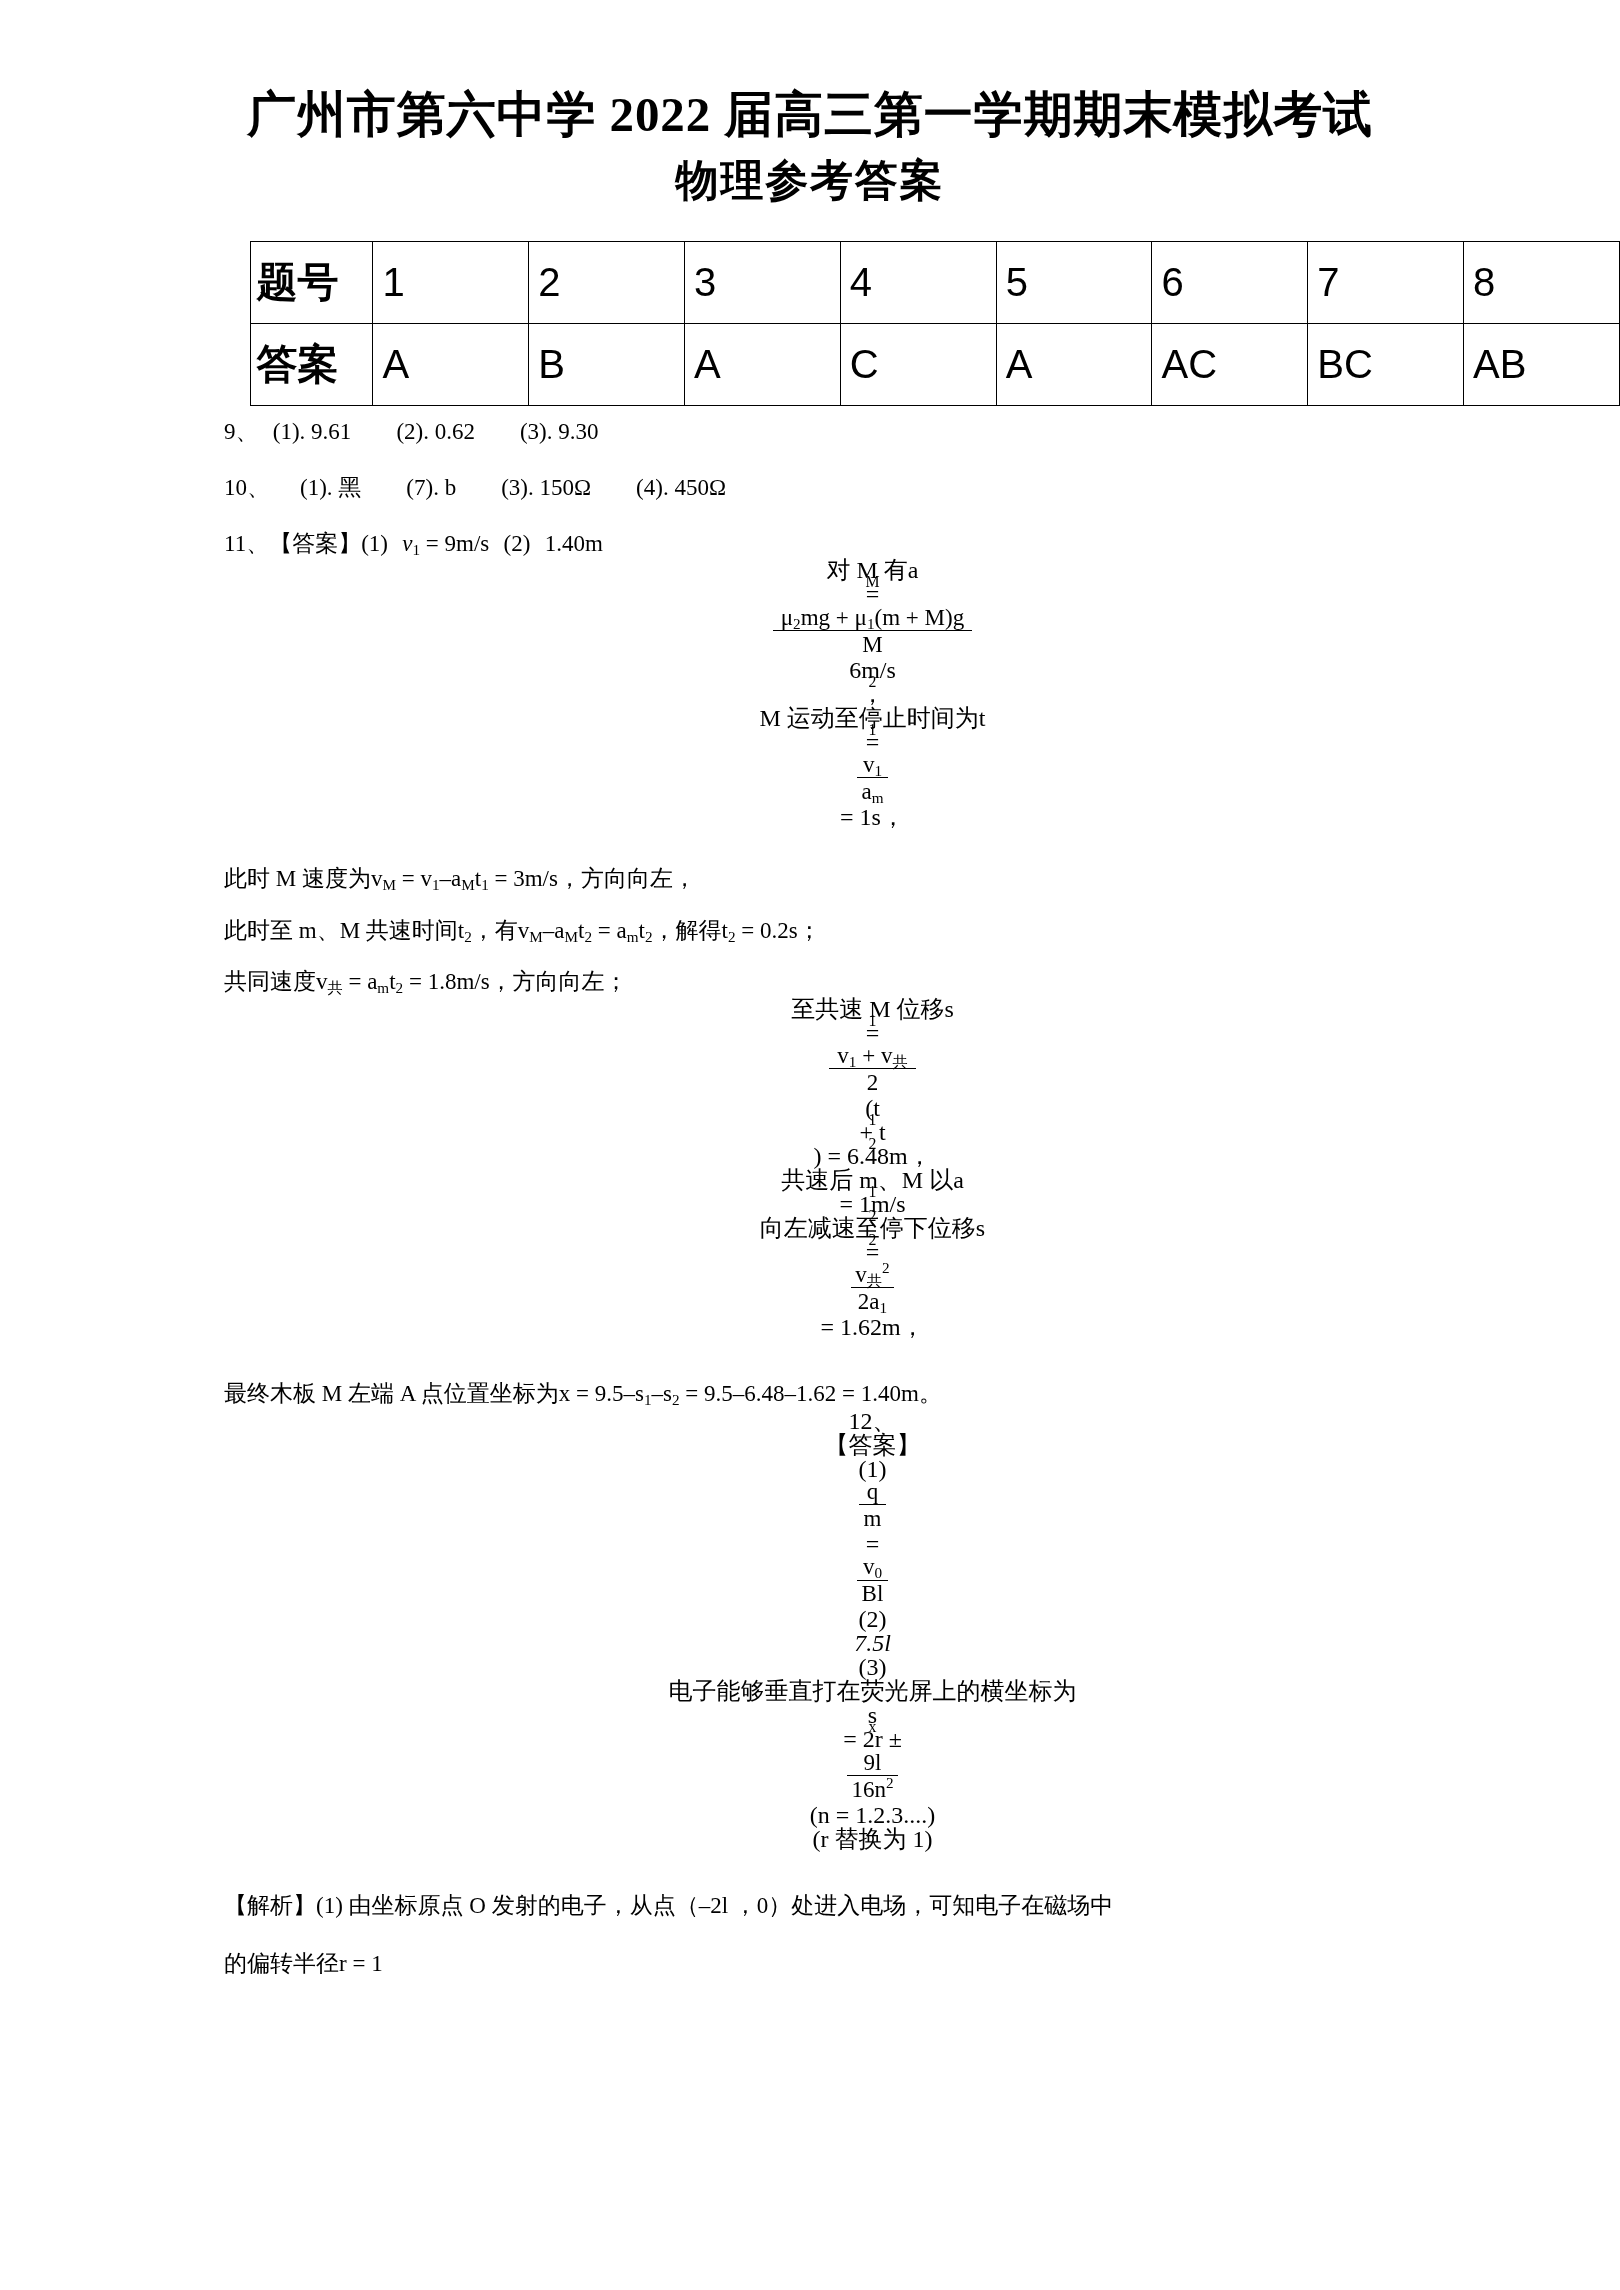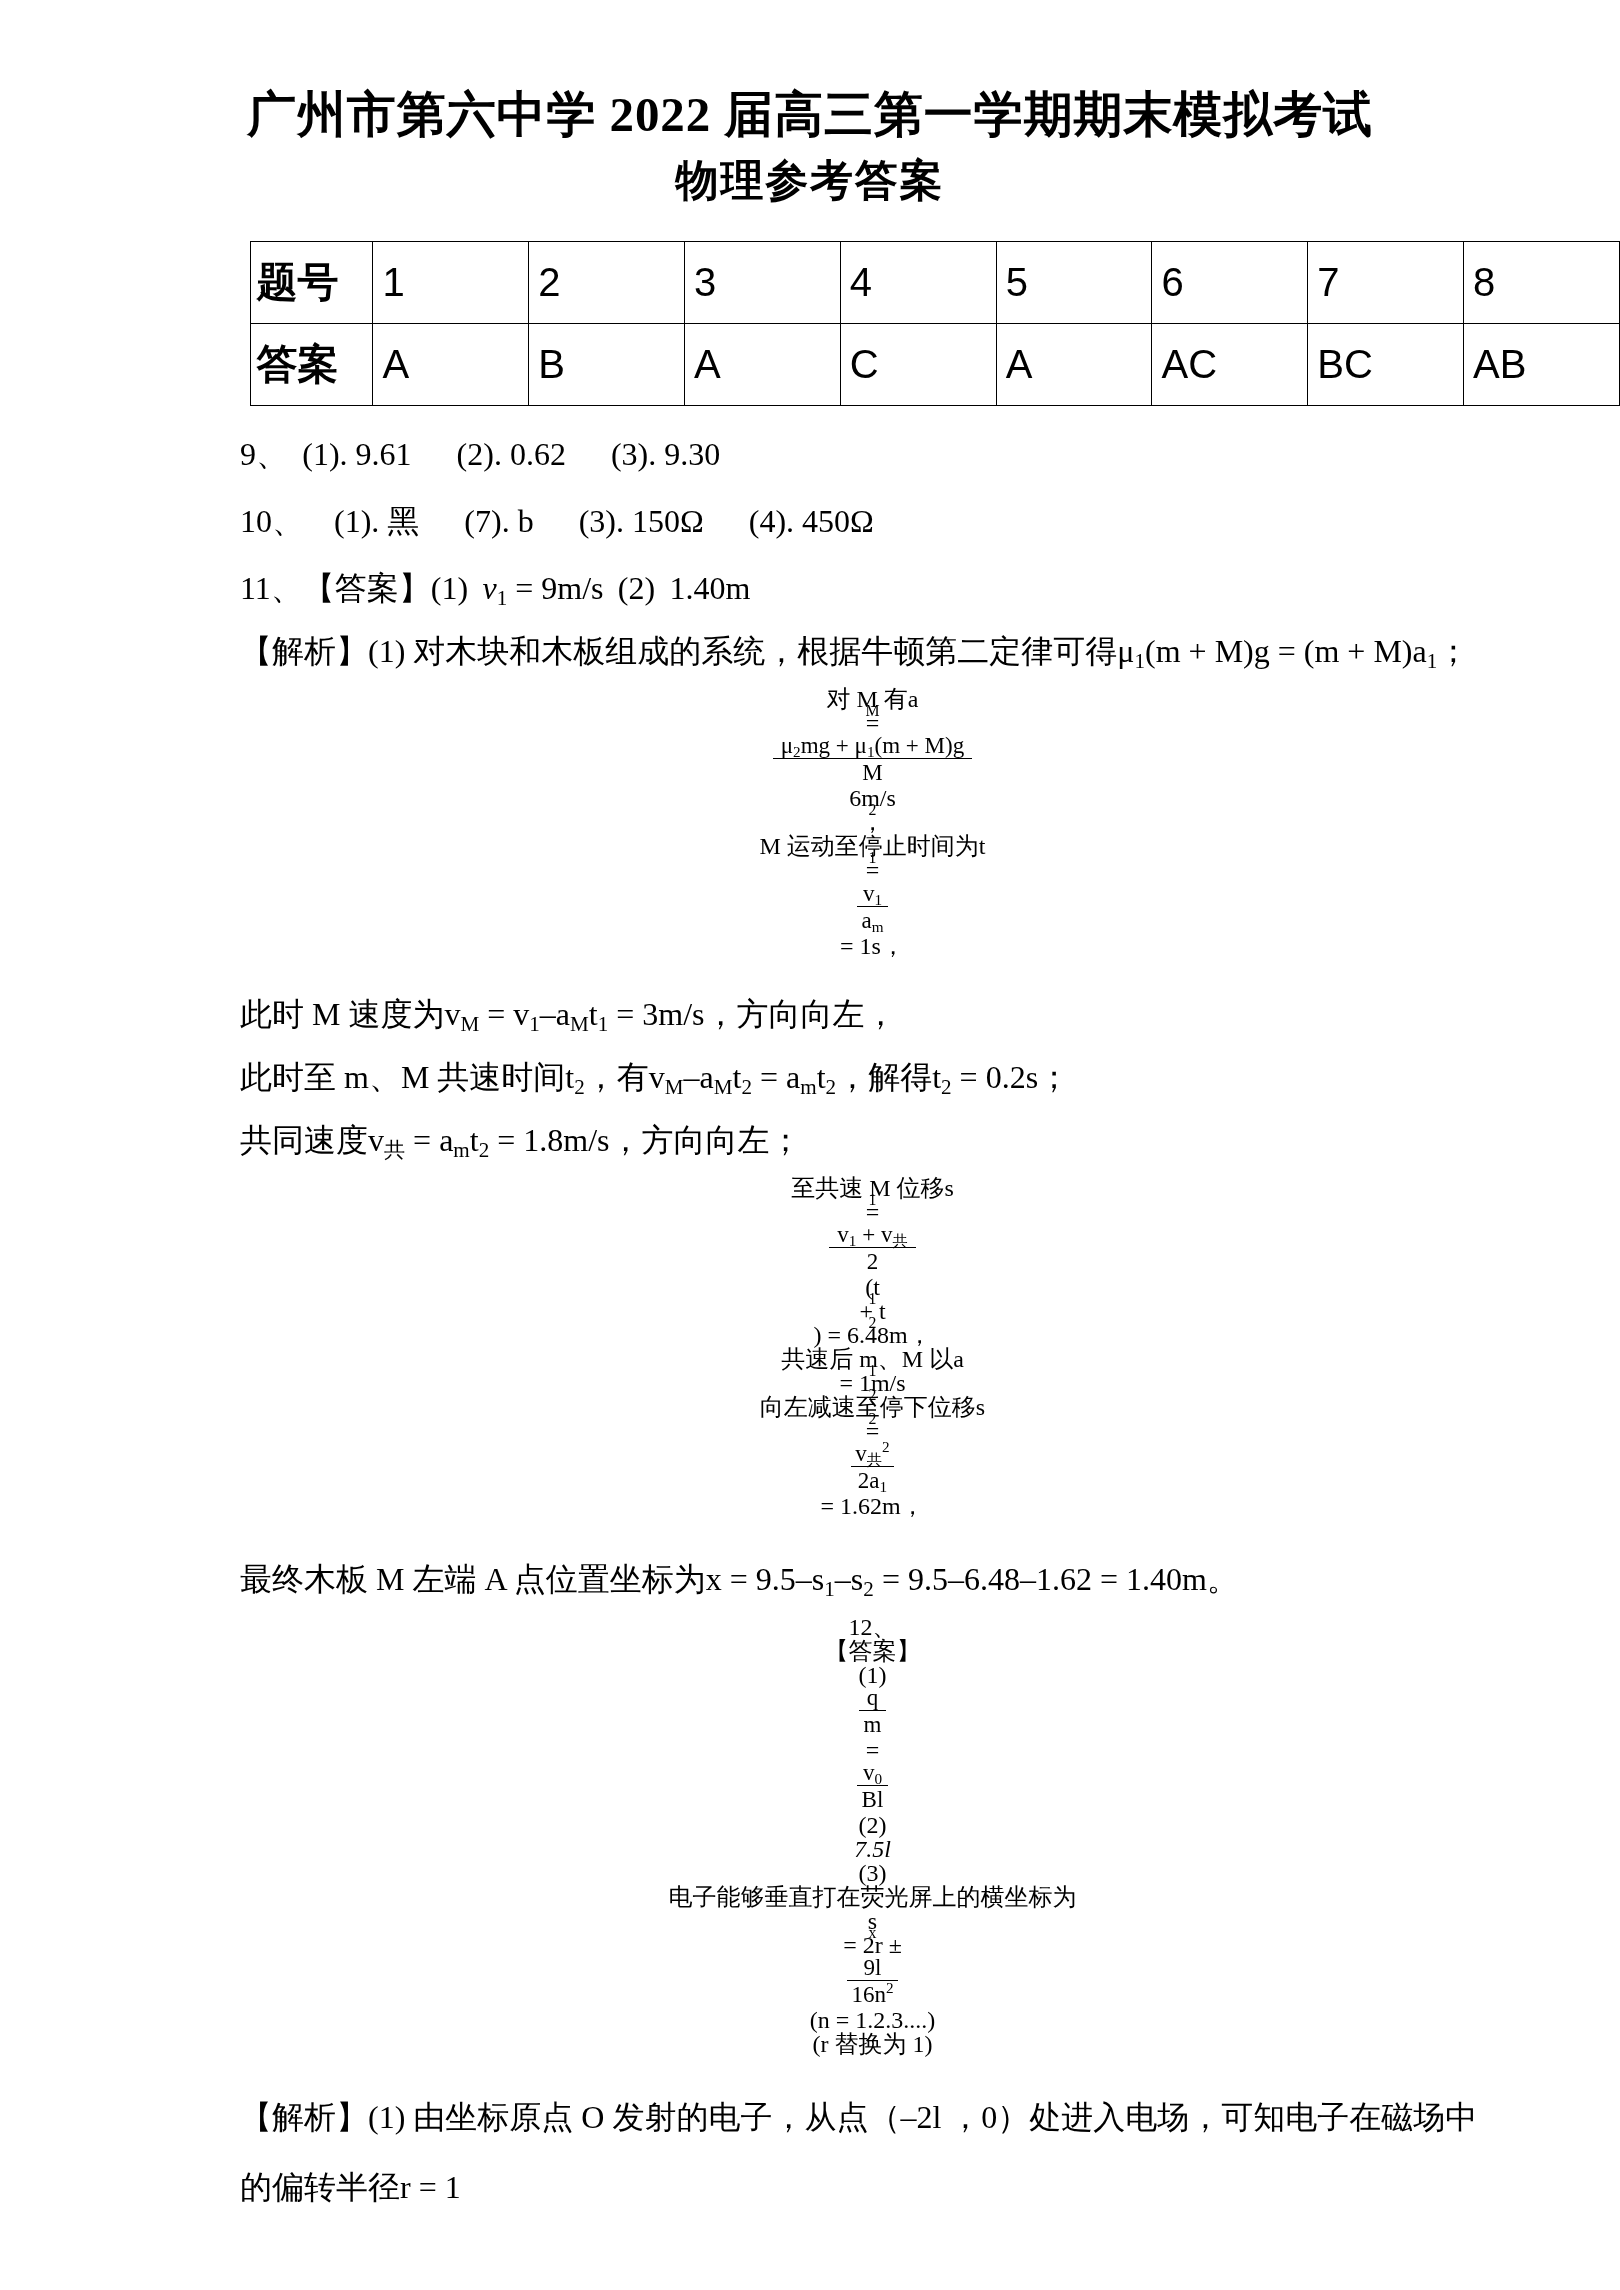--- a/index.html
+++ b/index.html
@@ -71,23 +71,23 @@
     font-family: "Liberation Serif", "DejaVu Serif", serif;
     padding-left: 5.4px;
     letter-spacing: 0px;
   }
 
   
   .body-area {
     padding: 12.5px 99px 0 224px;
   }
   .ln {
-    font-size: 32px;
+    font-size: 23px;
     line-height: 1.25;
-    margin: 16px;
+    margin: 0;
     padding: 0;
     white-space: nowrap;
   }
   .sp-a { margin-top: 27px; }
   .sp-b { margin-top: 23px; }
   .sp-c { margin-top: 30px; }
   .sp-d { margin-top: 36px; }
   .sp-e { margin-top: 41px; }
 
   .gap-s { display: inline-block; width: 30px; }
@@ -183,23 +183,20 @@
     </p>
 
     <p class="ln sp-a">
       <span>10、</span><span class="gap-s"></span><span>(1). 黑</span><span class="gap-m"></span><span>(7). b</span><span class="gap-m"></span><span>(3). 150Ω</span><span class="gap-m"></span><span>(4). 450Ω</span>
     </p>
 
     <p class="ln sp-a">
       <span>11、</span><span>【答案】</span><span>(1)</span><span class="gap-xs"></span><span class="ital">v</span><sub>1</sub><span> = 9m/s</span><span class="gap-xs"></span><span>(2)</span><span class="gap-xs"></span><span>1.40m</span>
     </p>
 
-    <p class="ln sp-b">
-      <span>【解析】</span><span>(1) 对木块和木板组成的系统，根据牛顿第二定律可得μ</span><sub>1</sub><span>(m + M)g = (m + M)a</span><sub>1</sub><span>；</span>
-    </p>
 
 
 
     <div class="eqline sp-e">
       <span>对 M 有a</span>
         <sub>M</sub>
         <span> = </span>
         <span class="frac frac-wide">
           <span class="num"><span>μ</span><sub>2</sub><span>mg + μ</span><sub>1</sub><span>(m + M)g</span></span>
           <span class="den">M</span>

